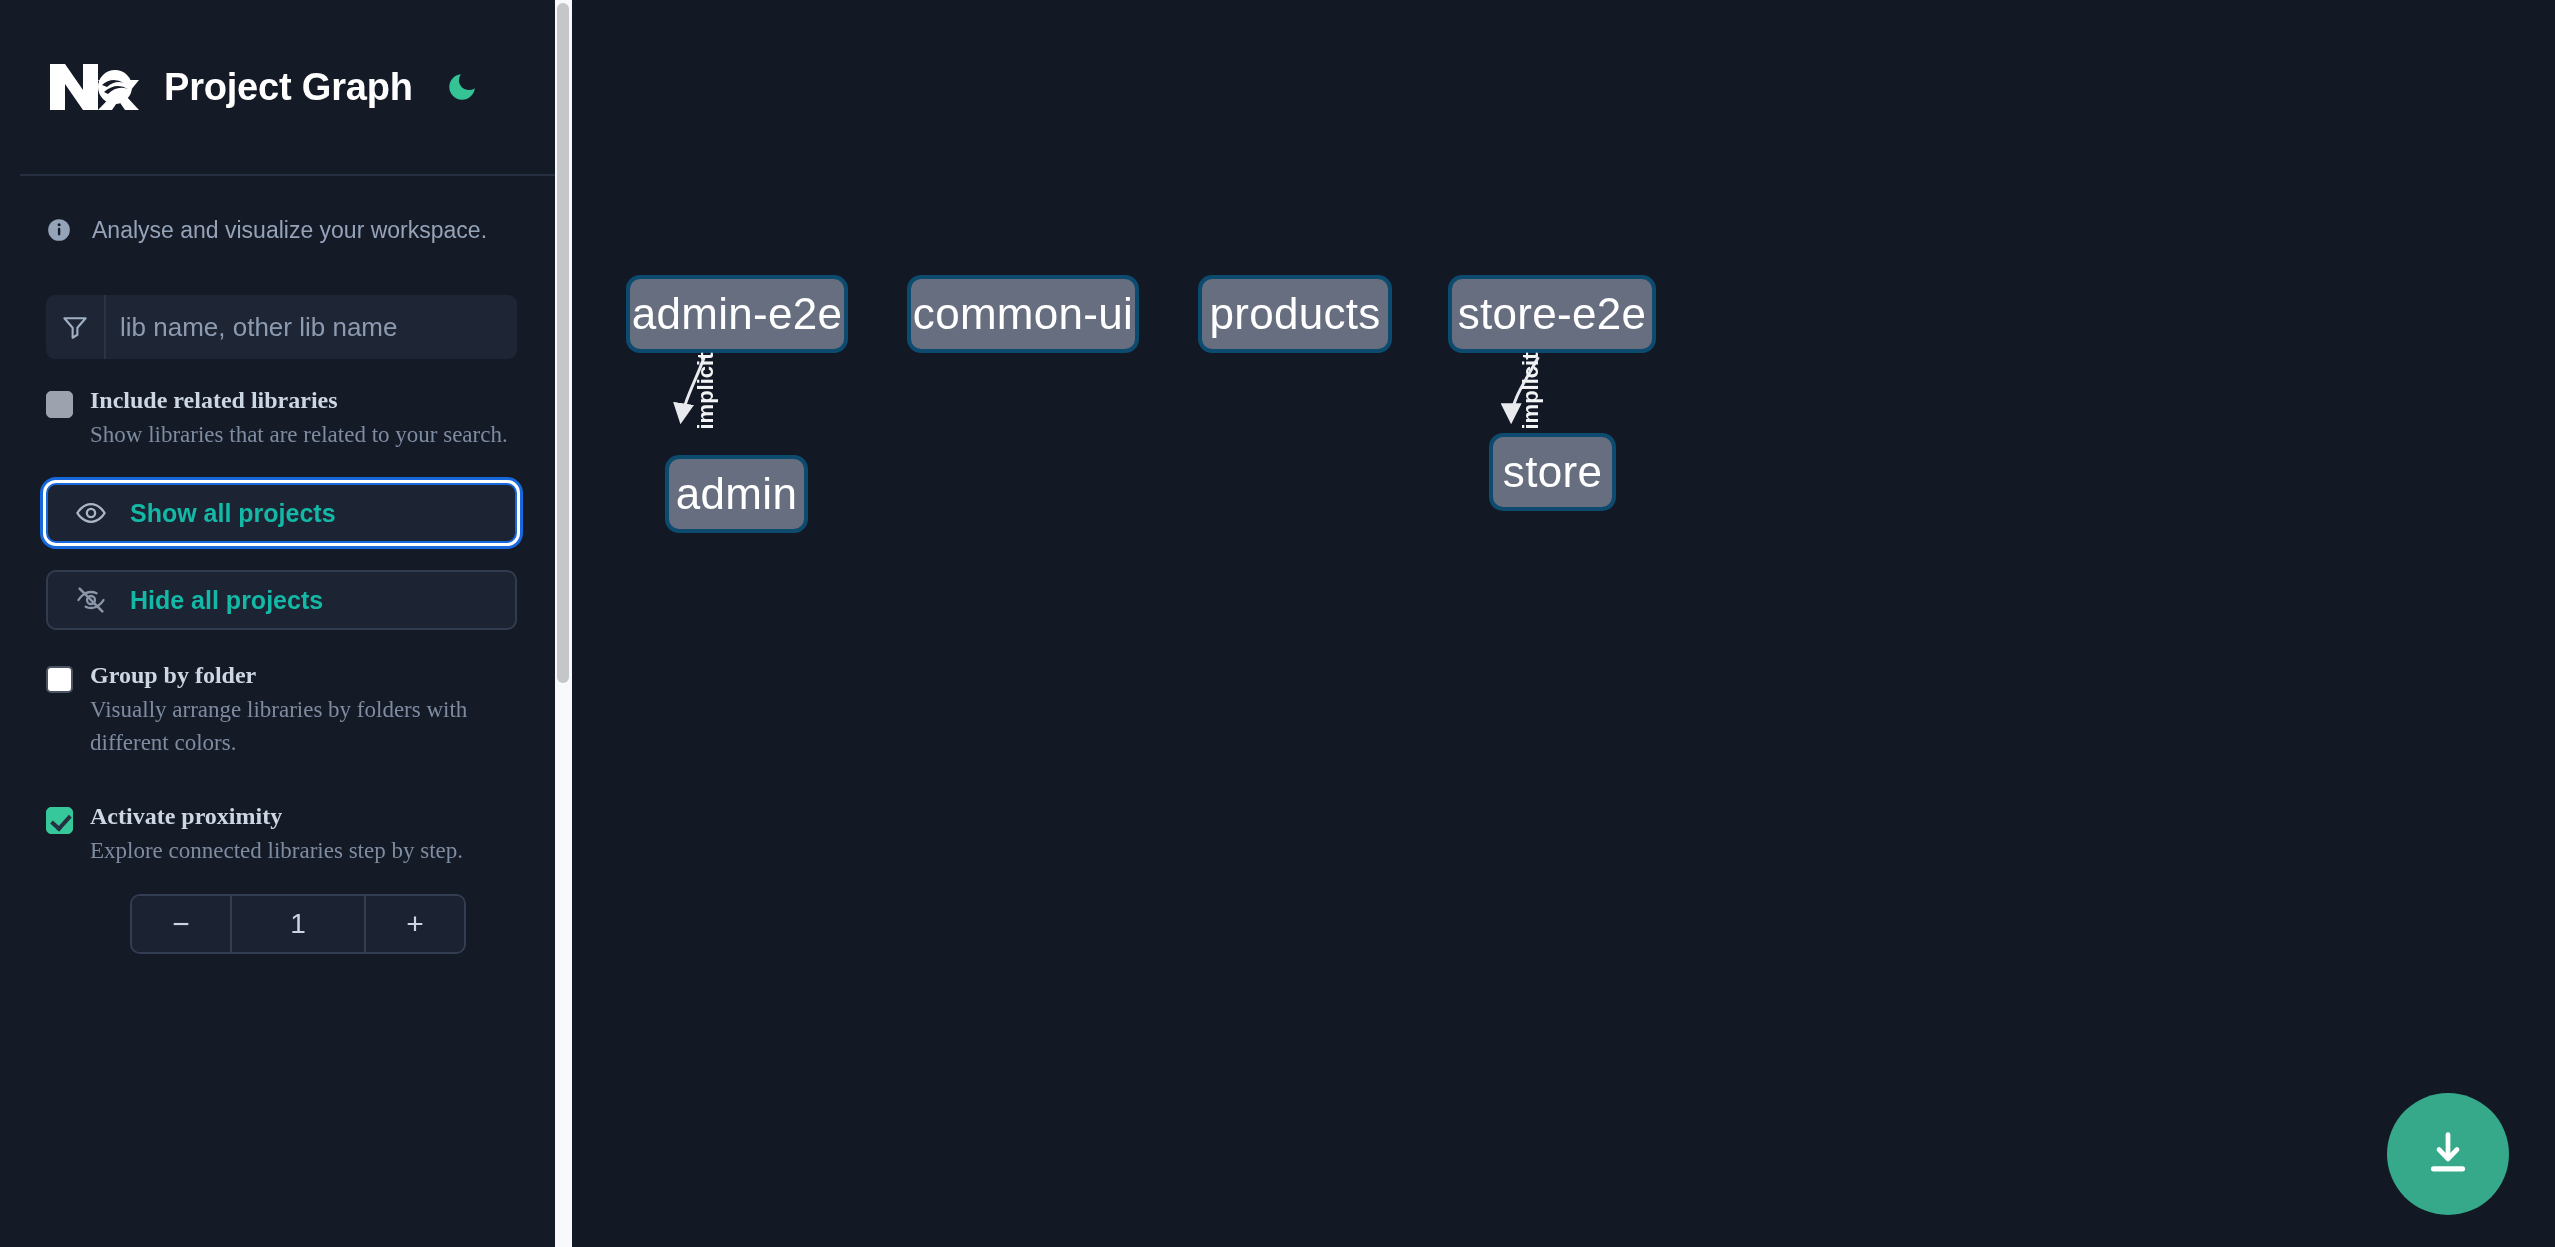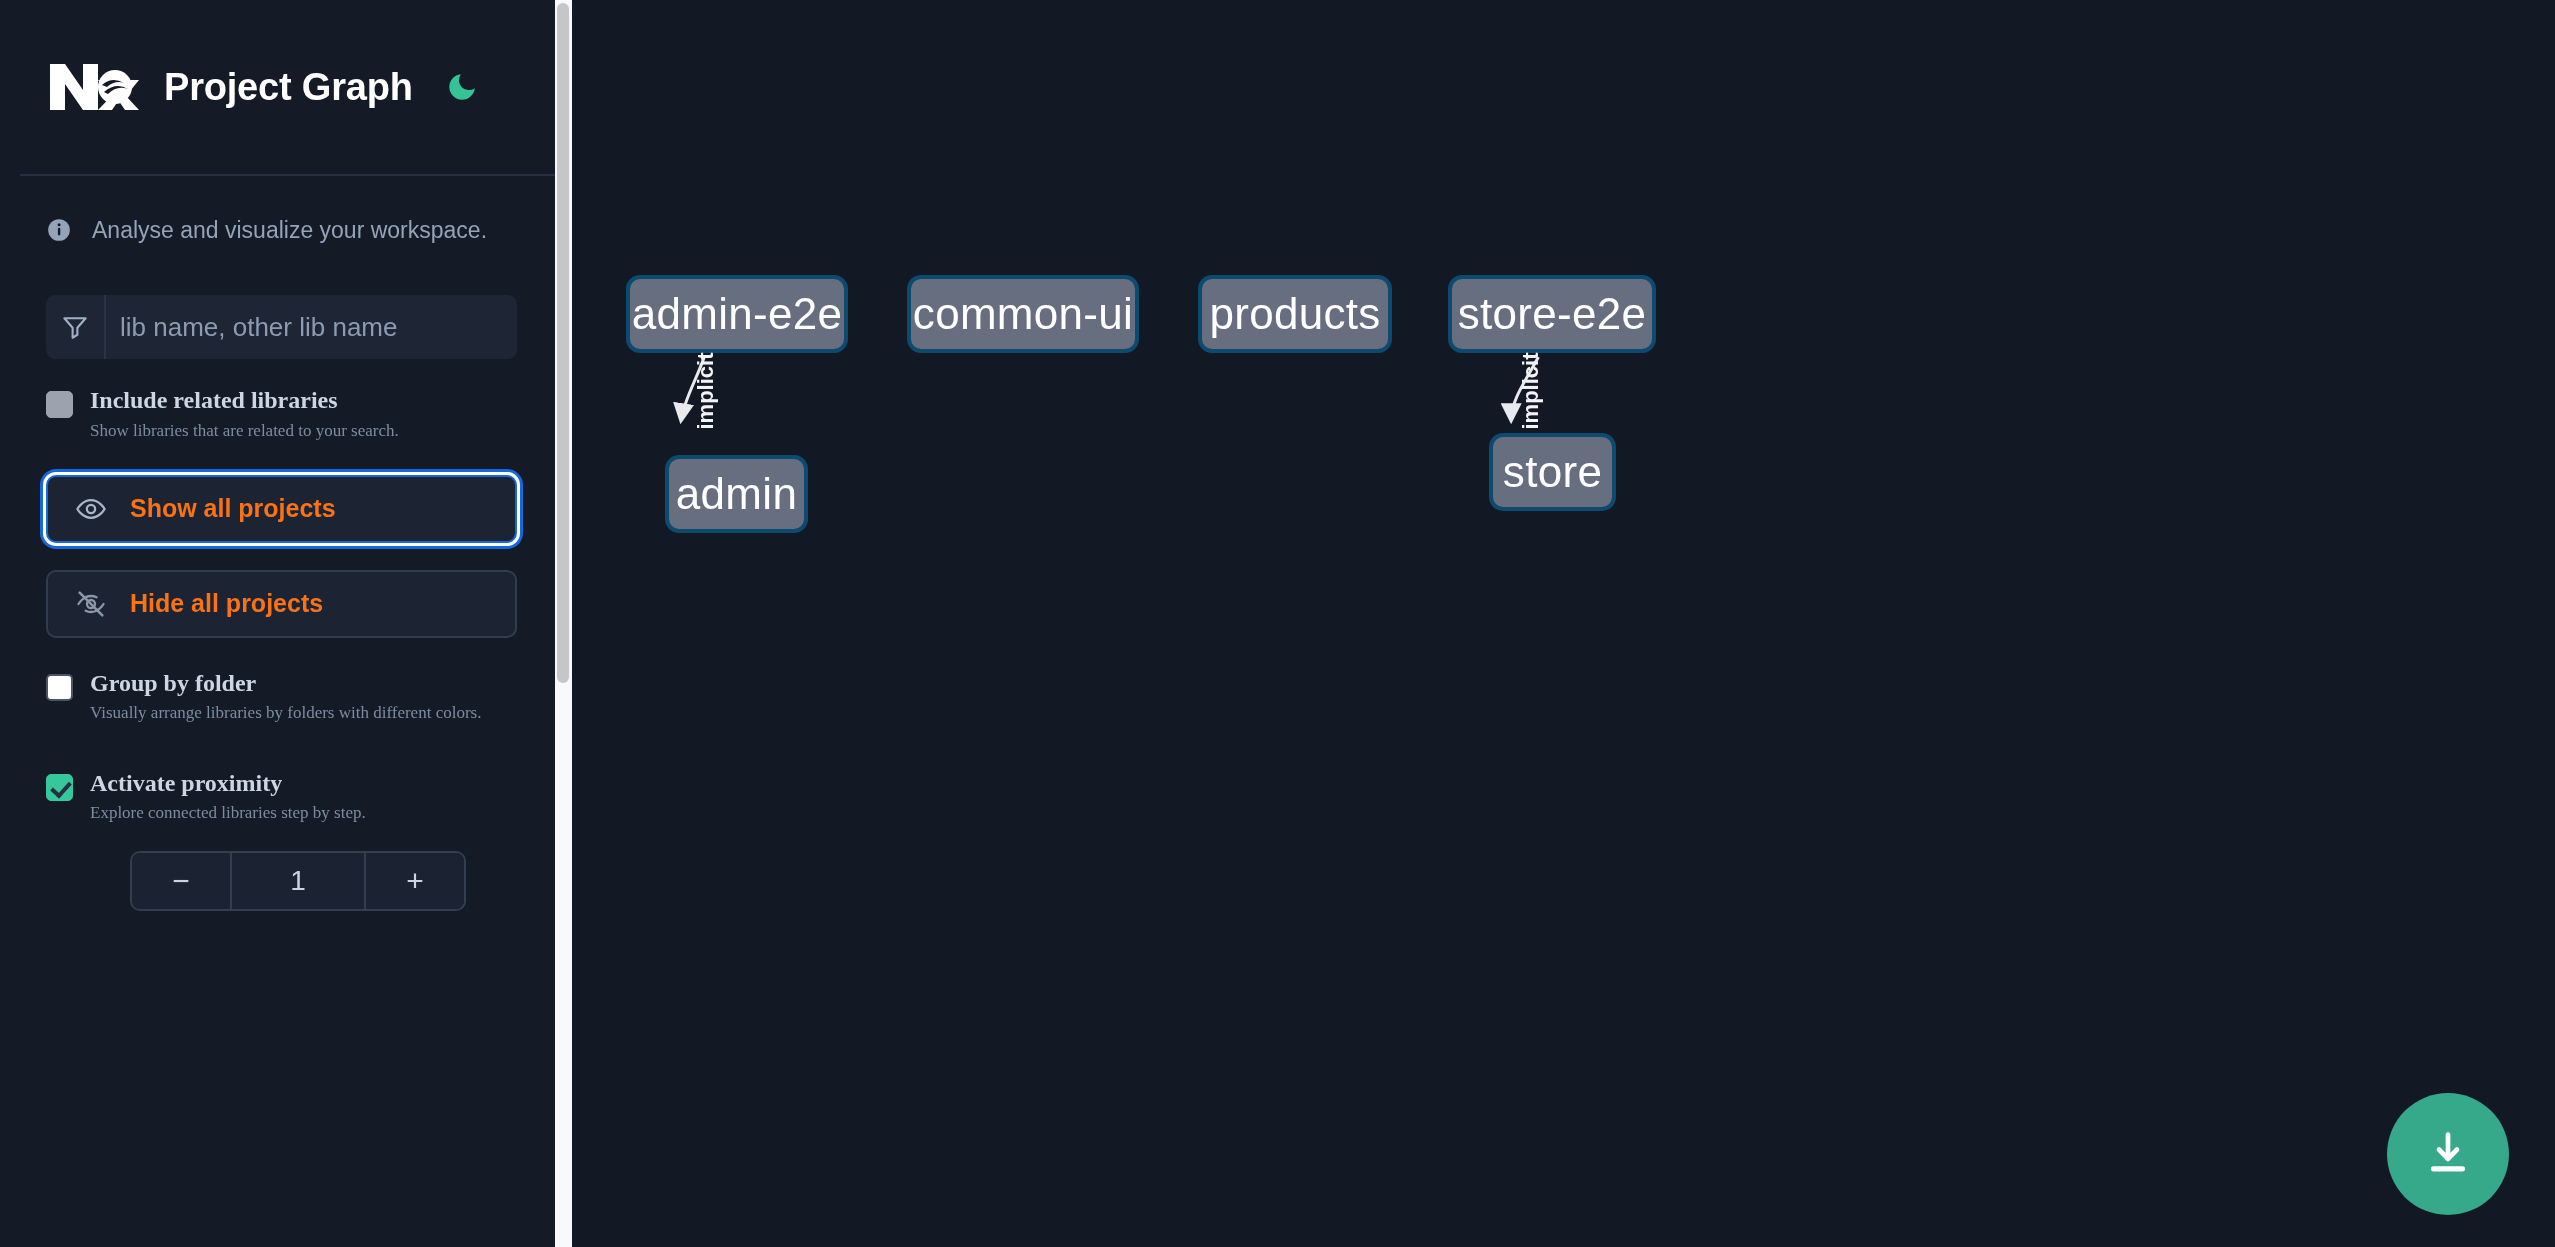--- a/index.html
+++ b/index.html
@@ -143,40 +143,40 @@
     transform: rotate(42deg);
   }
   .option-body { flex: 1 1 auto; font-family: Liberation Serif, serif; }
   .option-title {
     font-size: 24px;
     font-weight: 700;
     color: #cdd6e3;
     line-height: 1.32;
   }
   .option-desc {
-    font-size: 17px;
+    font-size: 23px;
     color: #7e8ca1;
     line-height: 1.42;
     margin-top: 2px;
   }
 
   
   .btn-stack { margin: 32px 38px 0 26px; }
   .gbtn {
     position: relative;
     display: flex;
     align-items: center;
-    height: 68px;
+    height: 60px;
     background: #1c2433;
     border: 2px solid #323c4f;
     border-radius: 10px;
     padding-left: 26px;
     box-sizing: border-box;
     cursor: pointer;
-    color: #f97316;
+    color: #14b8a6;
     font-size: 25px;
     font-weight: 700;
   }
   .gbtn .bicon {
     width: 34px;
     height: 34px;
     flex: 0 0 34px;
     margin-right: 22px;
     display: flex;
     align-items: center;

